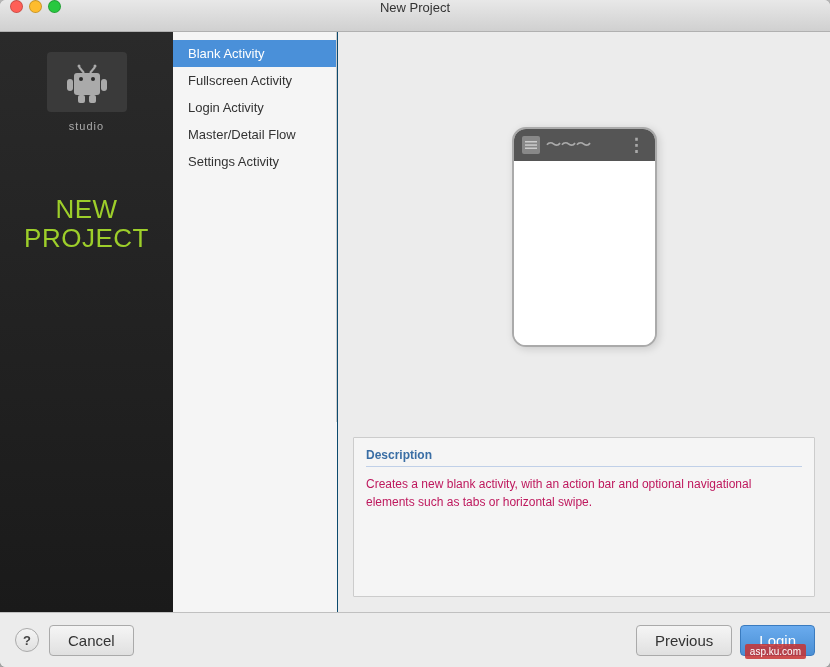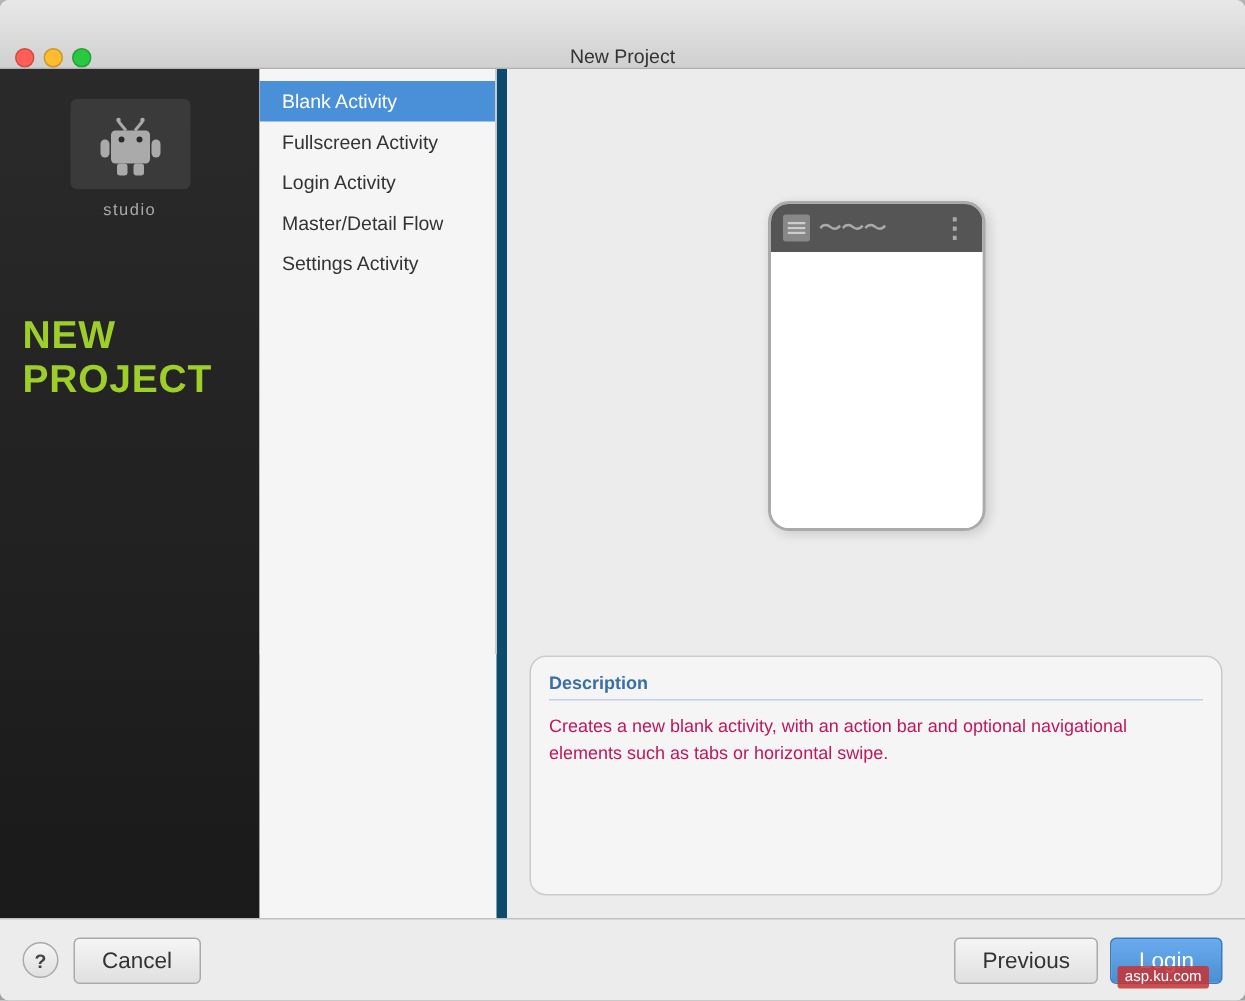--- a/index.html
+++ b/index.html
@@ -20,25 +20,25 @@
       background: #ececec;
       border-radius: 6px;
       box-shadow: 0 8px 30px rgba(0,0,0,0.4);
       display: flex;
       flex-direction: column;
       overflow: hidden;
     }
 
     
     .title-bar {
-      height: 46px;
+      height: 32px;
       background: linear-gradient(to bottom, #e8e8e8, #d0d0d0);
       border-bottom: 1px solid #b0b0b0;
       display: flex;
-      align-items: flex-end;
+      align-items: flex-start;
       justify-content: center;
       position: relative;
       flex-shrink: 0;
     }
     .title-bar-buttons {
       position: absolute;
       left: 10px;
       display: flex;
       gap: 6px;
     }
@@ -104,24 +104,25 @@
       font-size: 11px;
       letter-spacing: 1px;
       margin-top: 3px;
     }
 
     .new-project-label {
       width: 100%;
       padding: 20px 15px;
       color: #9dce2a;
       font-size: 26px;
-      font-weight: bold;
+      font-weight: normal;
       line-height: 1.1;
       text-transform: uppercase;
       letter-spacing: 0.5px;
+      text-align: center;
     }
 
     .activity-list {
       padding: 8px 0;
       background: #f5f5f5;
       border-right: 1px solid #ccc;
       min-height: 390px;
     }
 
     .activity-item {
@@ -208,21 +209,21 @@
 
     .phone-body {
       flex: 1;
       background: white;
     }
 
     
     .description-area {
       background: #f5f5f5;
       border: 1px solid #ccc;
-      border-radius: 11px;
+      border-radius: 1px;
       margin-top: 10px;
       padding: 10px 12px;
       min-height: 160px;
     }
 
     .description-title {
       color: #3a6ea5;
       font-size: 12px;
       font-weight: bold;
       margin-bottom: 8px;
@@ -294,21 +295,21 @@
 
     .content-row {
       display: flex;
       flex: 1;
       overflow: hidden;
     }
 
     .activity-list-container {
       width: 165px;
       background: #f5f5f5;
-      border-right: 7px solid #0c4a6e;
+      border-right: 1px solid #0c4a6e;
       flex-shrink: 0;
     }
 
     .watermark {
       position: absolute;
       bottom: 8px;
       right: 24px;
       background: rgba(200, 50, 50, 0.85);
       color: white;
       font-size: 10px;

